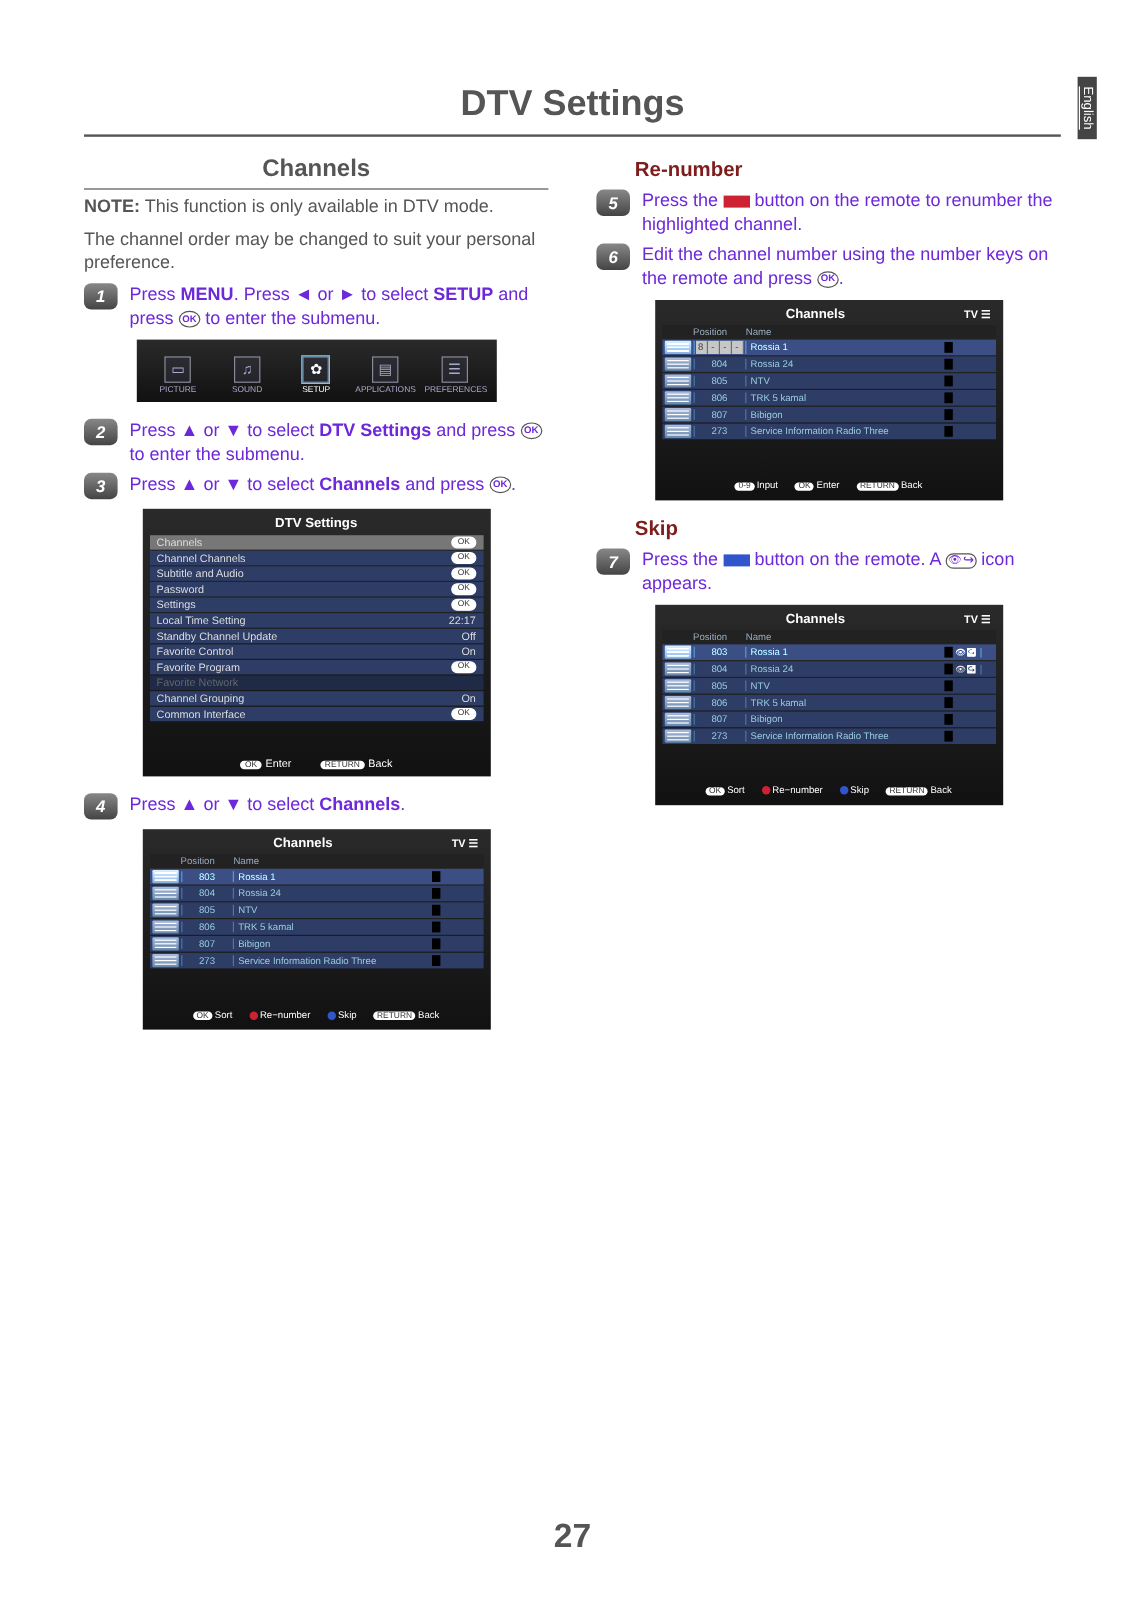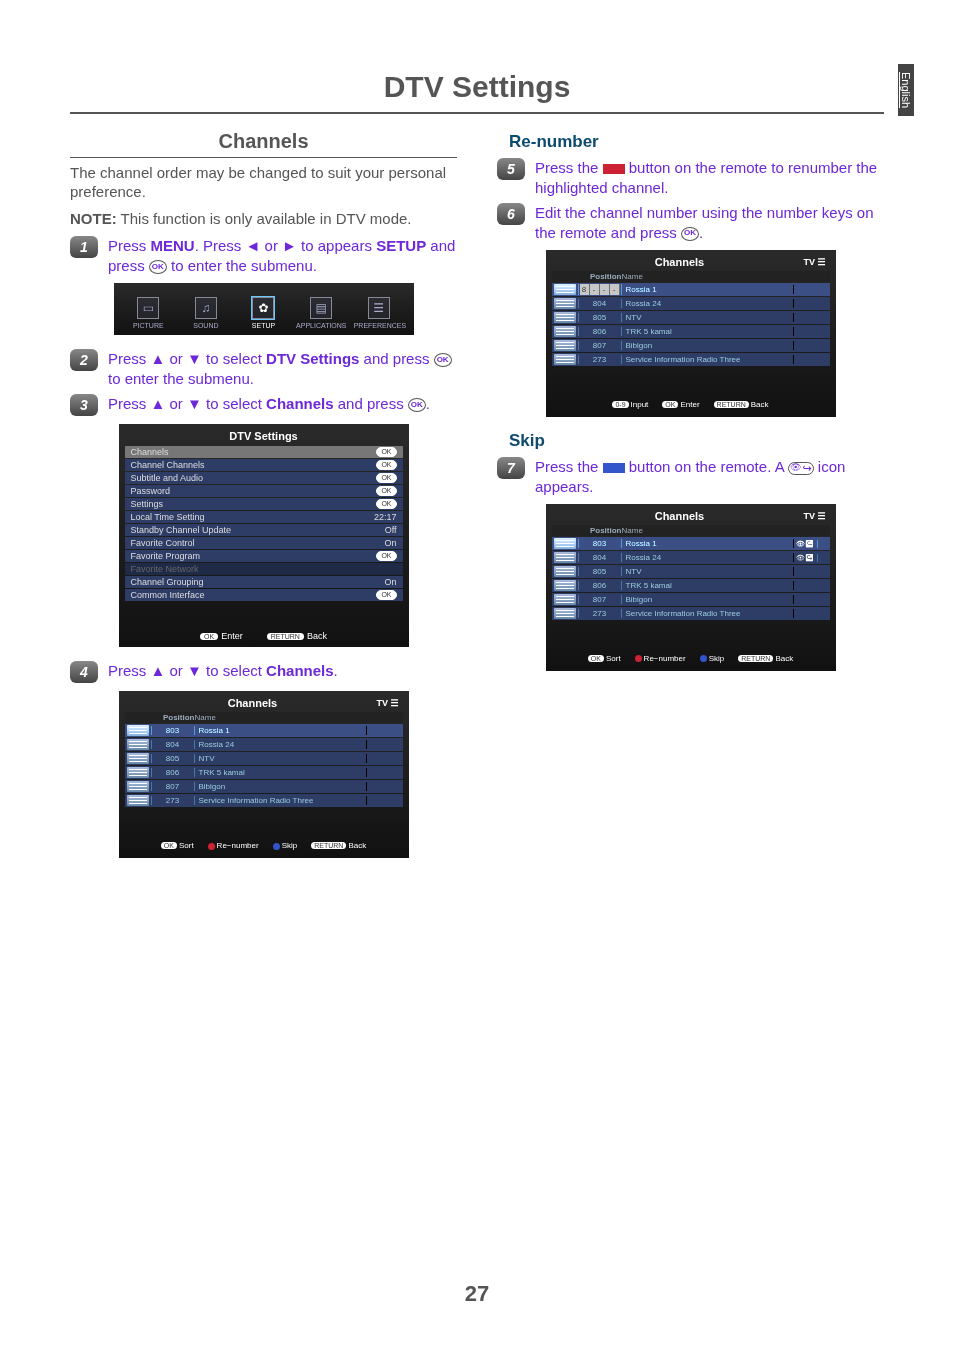--- a/index.html
+++ b/index.html
@@ -46,22 +46,22 @@
     margin: 4px 0 4px 0;
   }
   .section-rule {
     border: none;
     border-top: 1px solid #555;
     margin-bottom: 6px;
   }
   .sub-heading {
     font-size: 17px;
     font-weight: bold;
-    color: #0c4a6e;
-    margin: 6px 0 6px 12px;
+    color: #7f1d1d;
+    margin: 6px 0 6px 32px;
   }
   .body-text {
     font-size: 15px;
     color: #555;
     line-height: 1.25;
     margin-bottom: 8px;
   }
   .note { margin-left: 0; }
   .step-row {
     display: flex;
@@ -158,38 +158,38 @@
     font-weight:bold; font-size:11px; color:#fff; margin-bottom:3px;
     padding: 0 4px;
   }
   .osd-channels .tv-badge { font-size:9px; color:#fff; font-weight:bold; }
   .osd-channels .tv-badge::after { content:" ☰"; }
   .osd-channels .head {
     display:flex; font-size:8px; color:#9ab;
     background:#222; padding:1px 0;
   }
   .osd-channels .head .c1{width:26px;}
-  .osd-channels .head .c2{width:44px;text-align:right;font-weight:bold;}
+  .osd-channels .head .c2{width:44px;text-align:left;}
   .osd-channels .head .c3{flex:1;}
   .osd-channels .head .c4{width:24px;}
   .osd-channels .head .c5{width:12px;}
   .osd-channels .chrow {
     display:flex; align-items:center;
     background:#2e3d66; margin-top:1px; font-size:8px; height:13px;
     color:#9cd;
   }
   .osd-channels .chrow.sel { filter:brightness(1.3); }
   .osd-channels .chrow .ico {
     width:22px; height:11px; margin:0 2px;
     background:linear-gradient(#abd,#68a); border-radius:1px;
     display:flex; flex-direction:column; justify-content:space-around; padding:1px 2px;
   }
   .osd-channels .chrow .ico i{display:block;height:1px;background:#fff;}
   .osd-channels .chrow .pos{width:44px;text-align:center;border-left:1px solid #47a;border-right:1px solid #47a;}
-  .osd-channels .chrow .nm{flex:1;padding-left:4px;border-right:1px solid #000000;}
+  .osd-channels .chrow .nm{flex:1;padding-left:4px;border-right:7px solid #000000;}
   .osd-channels .chrow .sk{width:24px;text-align:center;border-right:1px solid #47a;font-size:7px;color:#fff;}
   .osd-channels .chrow .sc{width:12px;background:#111;color:#fff;text-align:center;font-size:7px;}
   .osd-channels .chrow:first-of-type .sc::before{content:"▲";}
   .osd-channels .chrow:last-of-type  .sc::before{content:"▼";}
   .osd-channels .input-cells{
     display:inline-flex; gap:0;
   }
   .osd-channels .input-cells span{
     display:inline-block; width:10px; height:11px; line-height:11px;
     text-align:center; background:#999; color:#333; font-size:8px;
@@ -201,49 +201,49 @@
   }
   .osd-channels .footer .pill{
     display:inline-block; background:#fff; color:#333;
     border-radius:6px; font-size:7px; padding:0 3px; margin-right:2px;
   }
   .osd-channels .footer .dot-red{display:inline-block;width:7px;height:7px;border-radius:50%;background:#c23;margin-right:2px;vertical-align:middle;}
   .osd-channels .footer .dot-blue{display:inline-block;width:7px;height:7px;border-radius:50%;background:#35c;margin-right:2px;vertical-align:middle;}
 
   .page-number {
     position: absolute;
-    bottom: 41px; left: 0; right: 0;
+    bottom: 52px; left: 0; right: 0;
     text-align: center;
-    font-size: 22px;
+    font-size: 28px;
     font-weight: bold;
     color: #555;
   }
 </style>
 </head>
 <body>
 
 <div class="lang-tab">English</div>
 
 <div class="page-title">DTV Settings</div>
 <hr class="page-title-rule">
 
 <div class="columns">
 
   <div class="col">
     <div class="section-heading">Channels</div>
     <hr class="section-rule">
-    <p class="body-text">The channel order may be changed to suit your personal preference.</p>
     <p class="body-text note">
       <b>NOTE:</b><span> This function is only available in DTV mode.</span>
     </p>
+    <p class="body-text">The channel order may be changed to suit your personal preference.</p>
 
     <div class="step-row">
       <div class="step-num">1</div>
       <div class="step-body">
-        <span>Press </span><b>MENU</b><span>. Press ◄ or ► to appears </span><b>SETUP</b><span> and press </span><span class="ok-circle">OK</span><span> to enter  the submenu.</span>
+        <span>Press </span><b>MENU</b><span>. Press ◄ or ► to select </span><b>SETUP</b><span> and press </span><span class="ok-circle">OK</span><span> to enter  the submenu.</span>
       </div>
     </div>
 
     <div class="osd osd-setup">
       <div class="tabs">
         <div class="tab"><div class="icon">▭</div><span>PICTURE</span></div>
         <div class="tab"><div class="icon">♫</div><span>SOUND</span></div>
         <div class="tab active"><div class="icon">✿</div><span>SETUP</span></div>
         <div class="tab"><div class="icon">▤</div><span>APPLICATIONS</span></div>
         <div class="tab"><div class="icon">☰</div><span>PREFERENCES</span></div>

